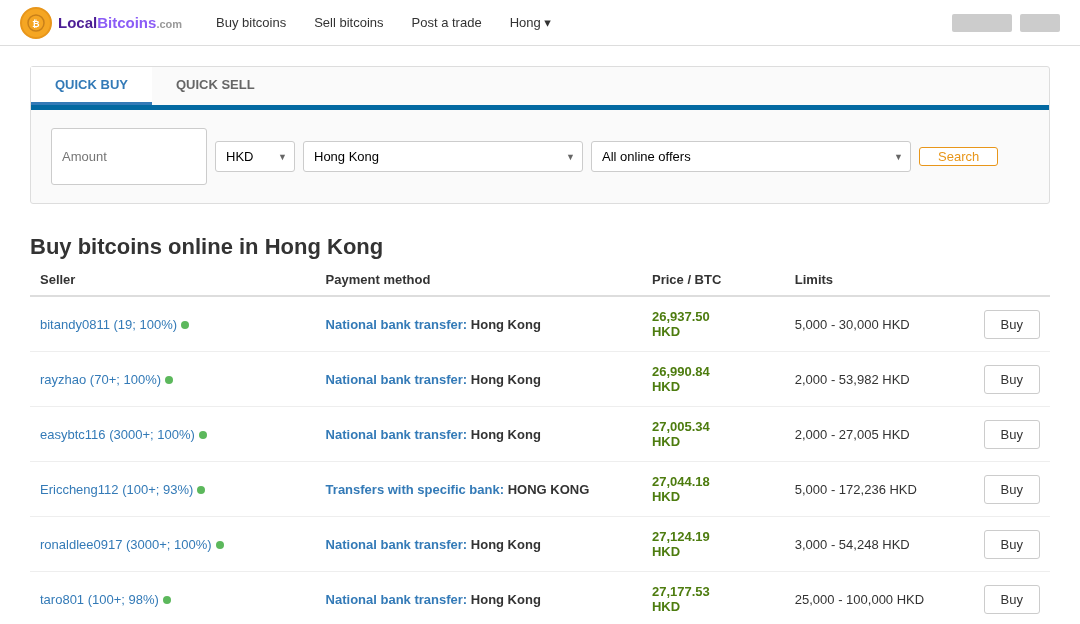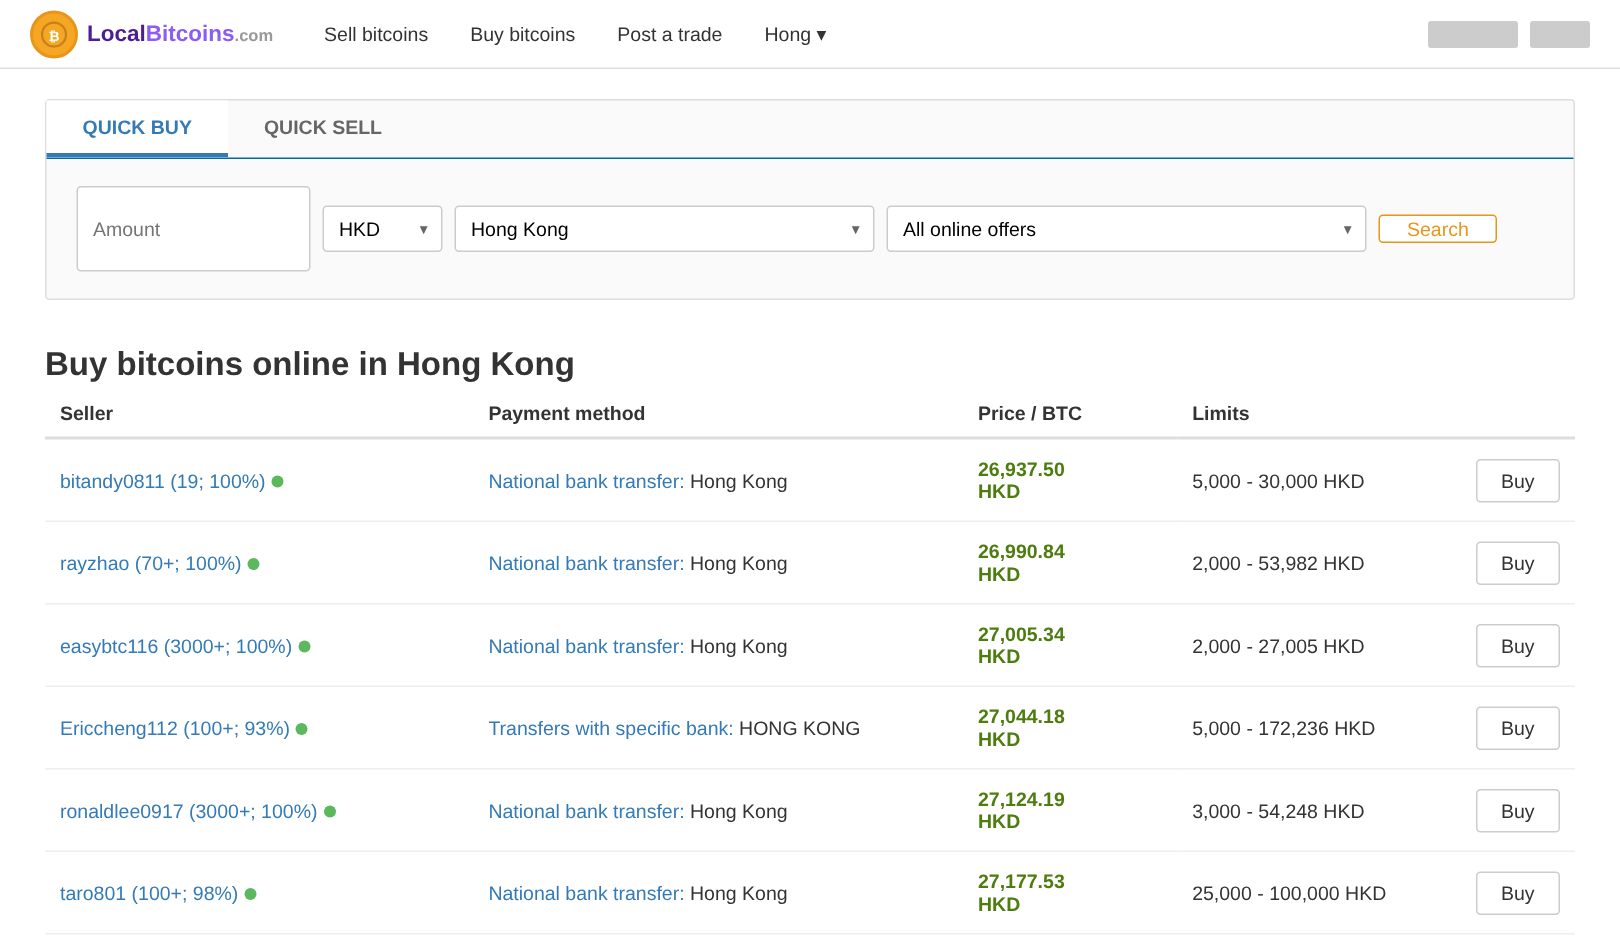--- a/index.html
+++ b/index.html
@@ -80,21 +80,21 @@
 
     
     .quick-section {
       background: #fafafa;
       border: 1px solid #ddd;
       margin: 20px 30px;
       border-radius: 3px;
     }
     .quick-tabs {
       display: flex;
-      border-bottom: 1px solid #0369a1;
+      border-bottom: 5px solid #0369a1;
     }
     .quick-tab {
       padding: 10px 24px;
       cursor: pointer;
       font-size: 13px;
       font-weight: bold;
       color: #666;
       border-bottom: 3px solid transparent;
     }
     .quick-tab.active {
@@ -224,43 +224,43 @@
     }
 
     
     .show-more-row {
       text-align: right;
       padding: 14px 0 4px;
     }
 
     
     .col-seller { width: 28%; }
-    .col-payment { width: 32%; }
+    .col-payment { width: 32%; font-weight: bold; }
     .col-price { width: 14%; }
     .col-limits { width: 18%; }
     .col-action { width: 8%; text-align: right; }
   </style>
 </head>
 <body>
 
 <nav class="navbar">
   <div class="navbar-logo">
     <div class="logo-circle">
       <svg width="18" height="18" viewBox="0 0 18 18">
         <circle cx="9" cy="9" r="8" fill="#f5a623" stroke="#c8801a" stroke-width="1.5"></circle>
         <text x="9" y="13" text-anchor="middle" font-size="9" fill="white" font-weight="bold">₿</text>
       </svg>
     </div>
     <span class="logo-text">
       <span>Local</span><span style="color:#8b5cf6">Bitcoins</span><span style="font-size:11px;color:#999">.com</span>
     </span>
   </div>
   <div class="nav-links">
+    <a class="nav-link">Buy bitcoins</a>
     <a class="nav-link">Sell bitcoins</a>
-    <a class="nav-link">Buy bitcoins</a>
     <a class="nav-link">Post a trade</a>
     <a class="nav-link">Hong ▾</a>
   </div>
   <div class="nav-right">
     <div class="nav-avatar"></div>
     <div class="nav-avatar2"></div>
   </div>
 </nav>
 
 <div class="quick-section">

